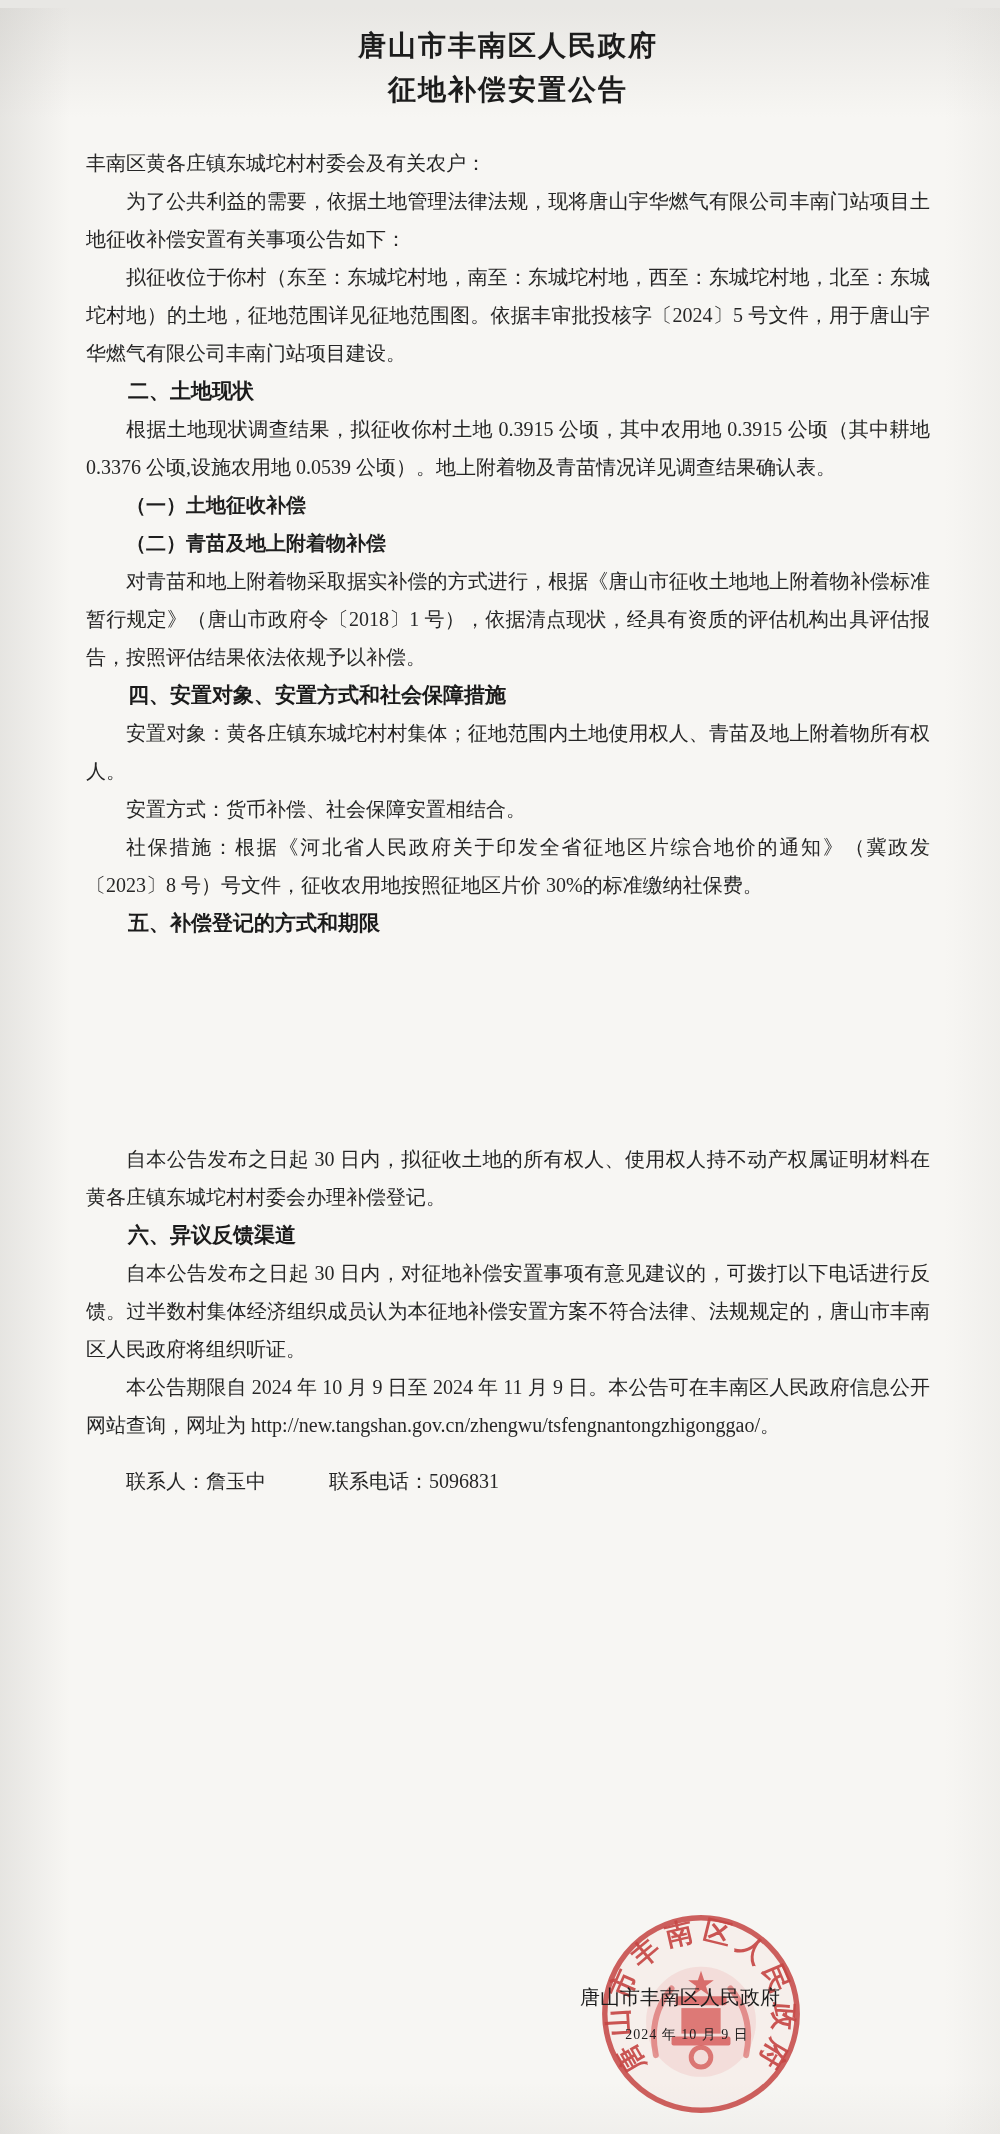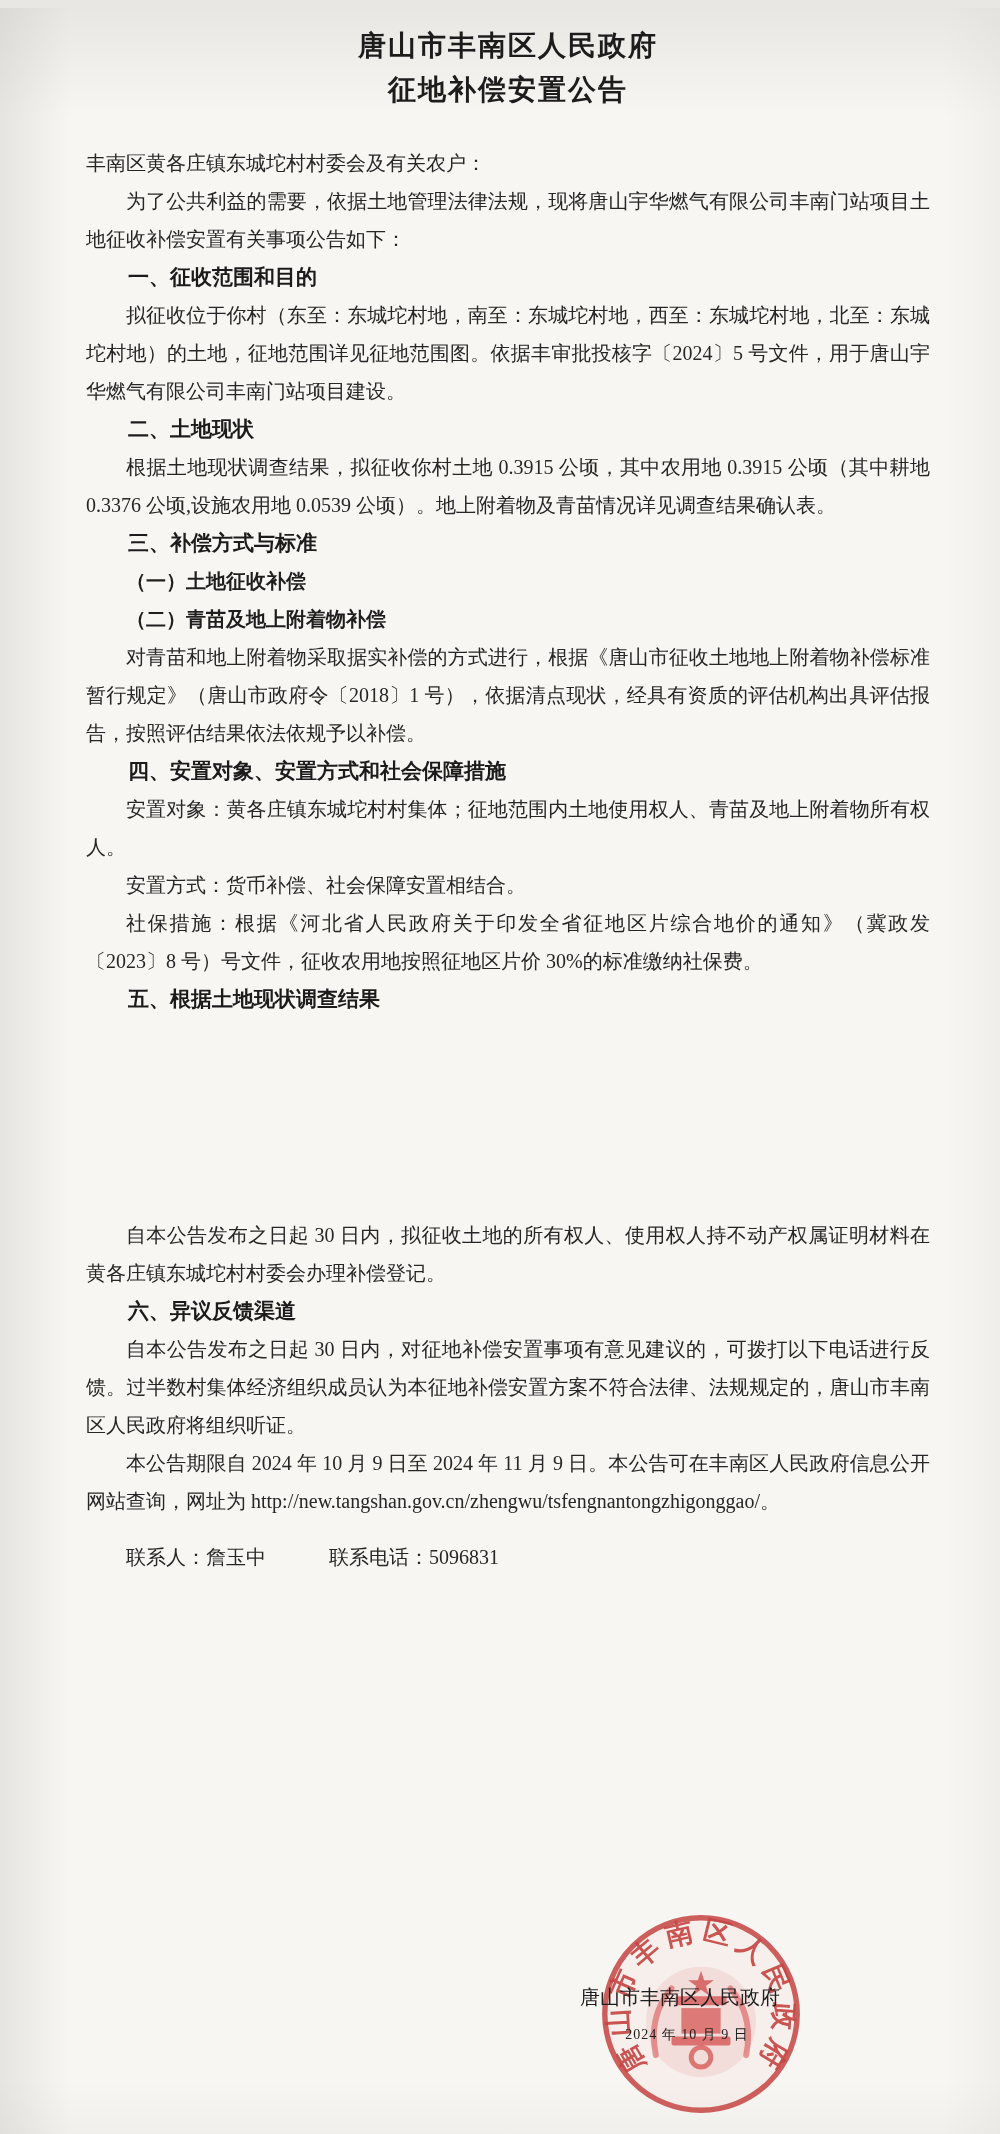--- a/index.html
+++ b/index.html
@@ -87,33 +87,31 @@
   <div class="content">
 
     <header class="title-block">
       <div>唐山市丰南区人民政府</div>
       <div>征地补偿安置公告</div>
     </header>
 
     <div class="body-text">
       <p class="p">丰南区黄各庄镇东城坨村村委会及有关农户：</p>
       <p class="p indent">为了公共利益的需要，依据土地管理法律法规，现将唐山宇华燃气有限公司丰南门站项目土地征收补偿安置有关事项公告如下：</p>
-      <p class="p indent h1">一、征收范围和目的</p>
       <p class="p indent">拟征收位于你村（东至：东城坨村地，南至：东城坨村地，西至：东城坨村地，北至：东城坨村地）的土地，征地范围详见征地范围图。依据丰审批投核字〔2024〕5 号文件，用于唐山宇华燃气有限公司丰南门站项目建设。</p>
       <p class="p indent h1">二、土地现状</p>
       <p class="p indent">根据土地现状调查结果，拟征收你村土地 0.3915 公顷，其中农用地 0.3915 公顷（其中耕地 0.3376 公顷,设施农用地 0.0539 公顷）。地上附着物及青苗情况详见调查结果确认表。</p>
-      <p class="p indent h1">三、补偿方式与标准</p>
       <p class="p indent h2">（一）土地征收补偿</p>
       <p class="p indent h2">（二）青苗及地上附着物补偿</p>
       <p class="p indent">对青苗和地上附着物采取据实补偿的方式进行，根据《唐山市征收土地地上附着物补偿标准暂行规定》（唐山市政府令〔2018〕1 号），依据清点现状，经具有资质的评估机构出具评估报告，按照评估结果依法依规予以补偿。</p>
       <p class="p indent h1">四、安置对象、安置方式和社会保障措施</p>
       <p class="p indent">安置对象：黄各庄镇东城坨村村集体；征地范围内土地使用权人、青苗及地上附着物所有权人。</p>
       <p class="p indent">安置方式：货币补偿、社会保障安置相结合。</p>
       <p class="p indent">社保措施：根据《河北省人民政府关于印发全省征地区片综合地价的通知》（冀政发〔2023〕8 号）号文件，征收农用地按照征地区片价 30%的标准缴纳社保费。</p>
-      <p class="p indent h1">五、根据土地现状调查结果</p>
+      <p class="p indent h1">五、补偿登记的方式和期限</p>
       <p class="p indent gap-before">自本公告发布之日起 30 日内，拟征收土地的所有权人、使用权人持不动产权属证明材料在黄各庄镇东城坨村村委会办理补偿登记。</p>
       <p class="p indent h1">六、异议反馈渠道</p>
       <p class="p indent">自本公告发布之日起 30 日内，对征地补偿安置事项有意见建议的，可拨打以下电话进行反馈。过半数村集体经济组织成员认为本征地补偿安置方案不符合法律、法规规定的，唐山市丰南区人民政府将组织听证。</p>
       <p class="p indent">本公告期限自 2024 年 10 月 9 日至 2024 年 11 月 9 日。本公告可在丰南区人民政府信息公开网站查询，网址为 http://new.tangshan.gov.cn/zhengwu/tsfengnantongzhigonggao/。</p>
 
       <p class="p indent contact">
         <span>联系人：詹玉中</span>
         <span class="contact-gap">联系电话：5096831</span>
       </p>
     </div>

